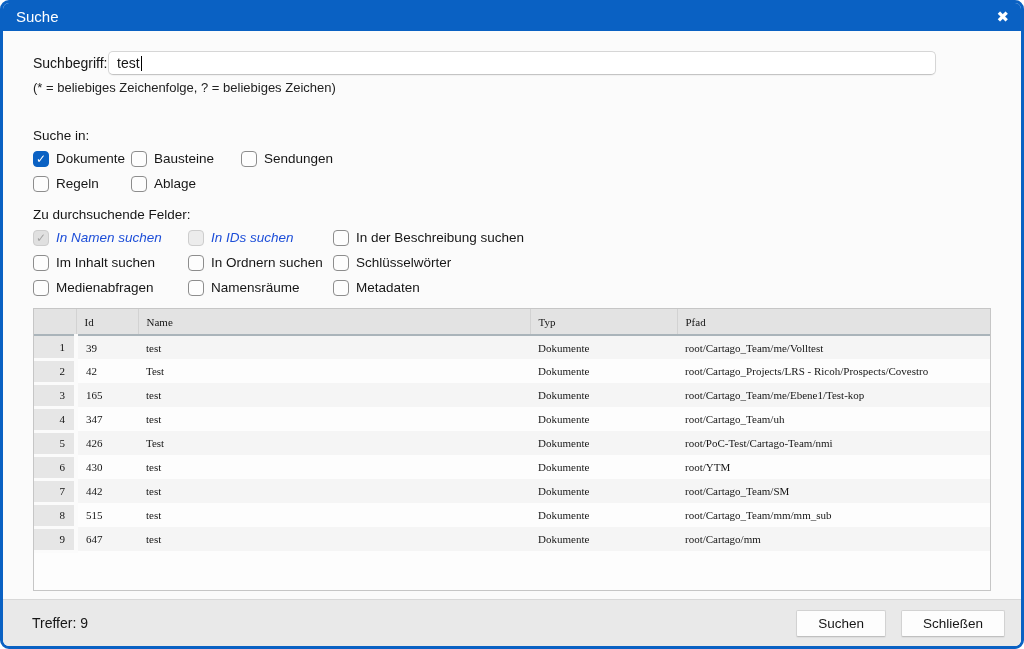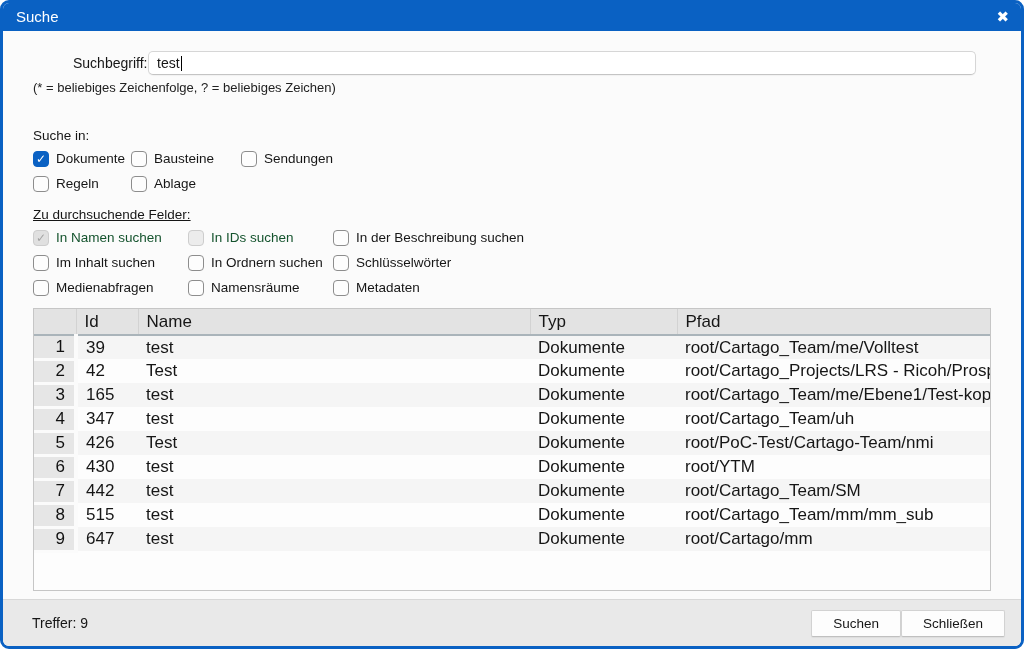--- a/index.html
+++ b/index.html
@@ -33,40 +33,40 @@
     font-size: 15px; font-weight: bold; line-height: 1;
     cursor: pointer; color: #fff;
   }
   
   .content {
     flex: 1;
     padding: 20px 30px 0 30px;
     background: #fbfbfb;
     overflow: hidden;
   }
-  .field-row { display: flex; align-items: center; height: 24px; margin-left: 40px; }
+  .field-row { display: flex; align-items: center; height: 24px; }
   .field-label { width: 75px; flex: none; font-size: 14px; }
   .text-input {
     width: 828px; height: 24px;
     background: #fff;
     border: 1px solid #d6d6d6;
     border-bottom-color: #c4c4c4;
     border-radius: 5px;
     font-size: 14px;
     display: flex; align-items: center;
     padding: 0 8px;
     box-shadow: 0 1px 1px rgba(0,0,0,0.04);
   }
   .caret {
     display: inline-block; width: 1px; height: 15px;
     background: #000; margin-left: 1px;
   }
   .hint { margin-top: 5px; font-size: 13px; color: #222; }
   .group-label { font-size: 13.5px; margin-top: 33px; }
-  .group-label.second { margin-top: 11px; text-decoration: underline; }
+  .group-label.second { margin-top: 11px; }
   .cb-grid { display: grid; margin-top: 3px; }
   .cb-grid.searchin { grid-template-columns: 98px 110px auto; grid-auto-rows: 25px; }
   .cb-grid.fields  { grid-template-columns: 155px 145px auto; grid-auto-rows: 25px; }
   .cb-item { display: flex; align-items: center; gap: 7px; cursor: default; }
   .cb {
     width: 16px; height: 16px; flex: none;
     border: 1px solid #8d8d8d; border-radius: 4px;
     background: #fdfdfd;
     position: relative;
   }
@@ -74,30 +74,30 @@
   .cb.checked::after {
     content: "✓";
     position: absolute; inset: 0;
     display: flex; align-items: center; justify-content: center;
     color: #fff; font-size: 12px; font-weight: bold;
   }
   .cb.disabled { background: #ececec; border-color: #cdcdcd; }
   .cb.checked.disabled { background: #e0e0e0; border-color: #cdcdcd; }
   .cb.checked.disabled::after { color: #a3a3a3; }
   .cb-label { font-size: 13.5px; white-space: nowrap; }
-  .cb-item.disabled .cb-label { color: #14532d; }
+  .cb-item.disabled .cb-label { color: #1d4ed8; font-style: italic; }
   
   .table-wrap {
     margin-top: 8px;
     width: 958px; height: 283px;
     border: 1px solid #c6c6c6;
     background: #fdfdfd;
     overflow: hidden;
   }
-  table { border-collapse: collapse; table-layout: fixed; width: 100%; font-size: 17px; }
+  table { border-collapse: collapse; table-layout: fixed; width: 100%; font-size: 11px; font-family: Liberation Serif, serif; }
   col.c-num { width: 42px; } col.c-id { width: 62px; } col.c-name { width: 392px; }
   col.c-typ { width: 147px; } col.c-pfad { width: auto; }
   thead th {
     background: #e3e3e3;
     font-weight: normal; text-align: left;
     height: 26px; padding: 0 6px 0 8px;
     border-bottom: 2px solid #aab4ba;
     border-left: 1px solid #d2d2d2;
   }
   thead th:first-child { border-left: none; }
@@ -127,21 +127,21 @@
     background: #fdfdfd;
     border: 1px solid #d2d2d2;
     border-bottom-color: #c0c0c0;
     border-radius: 2px;
     font-size: 13.5px;
     font-family: inherit;
     color: #161616;
     cursor: pointer;
     box-shadow: 0 1px 1px rgba(0,0,0,0.05);
   }
-  .btn + .btn { }
+  .btn + .btn { margin-left: 15px; }
 </style>
 </head>
 <body>
 
 <div class="dialog">
 
   <div class="titlebar">
     <span>Suche</span>
     <span class="close">✖</span>
   </div>

